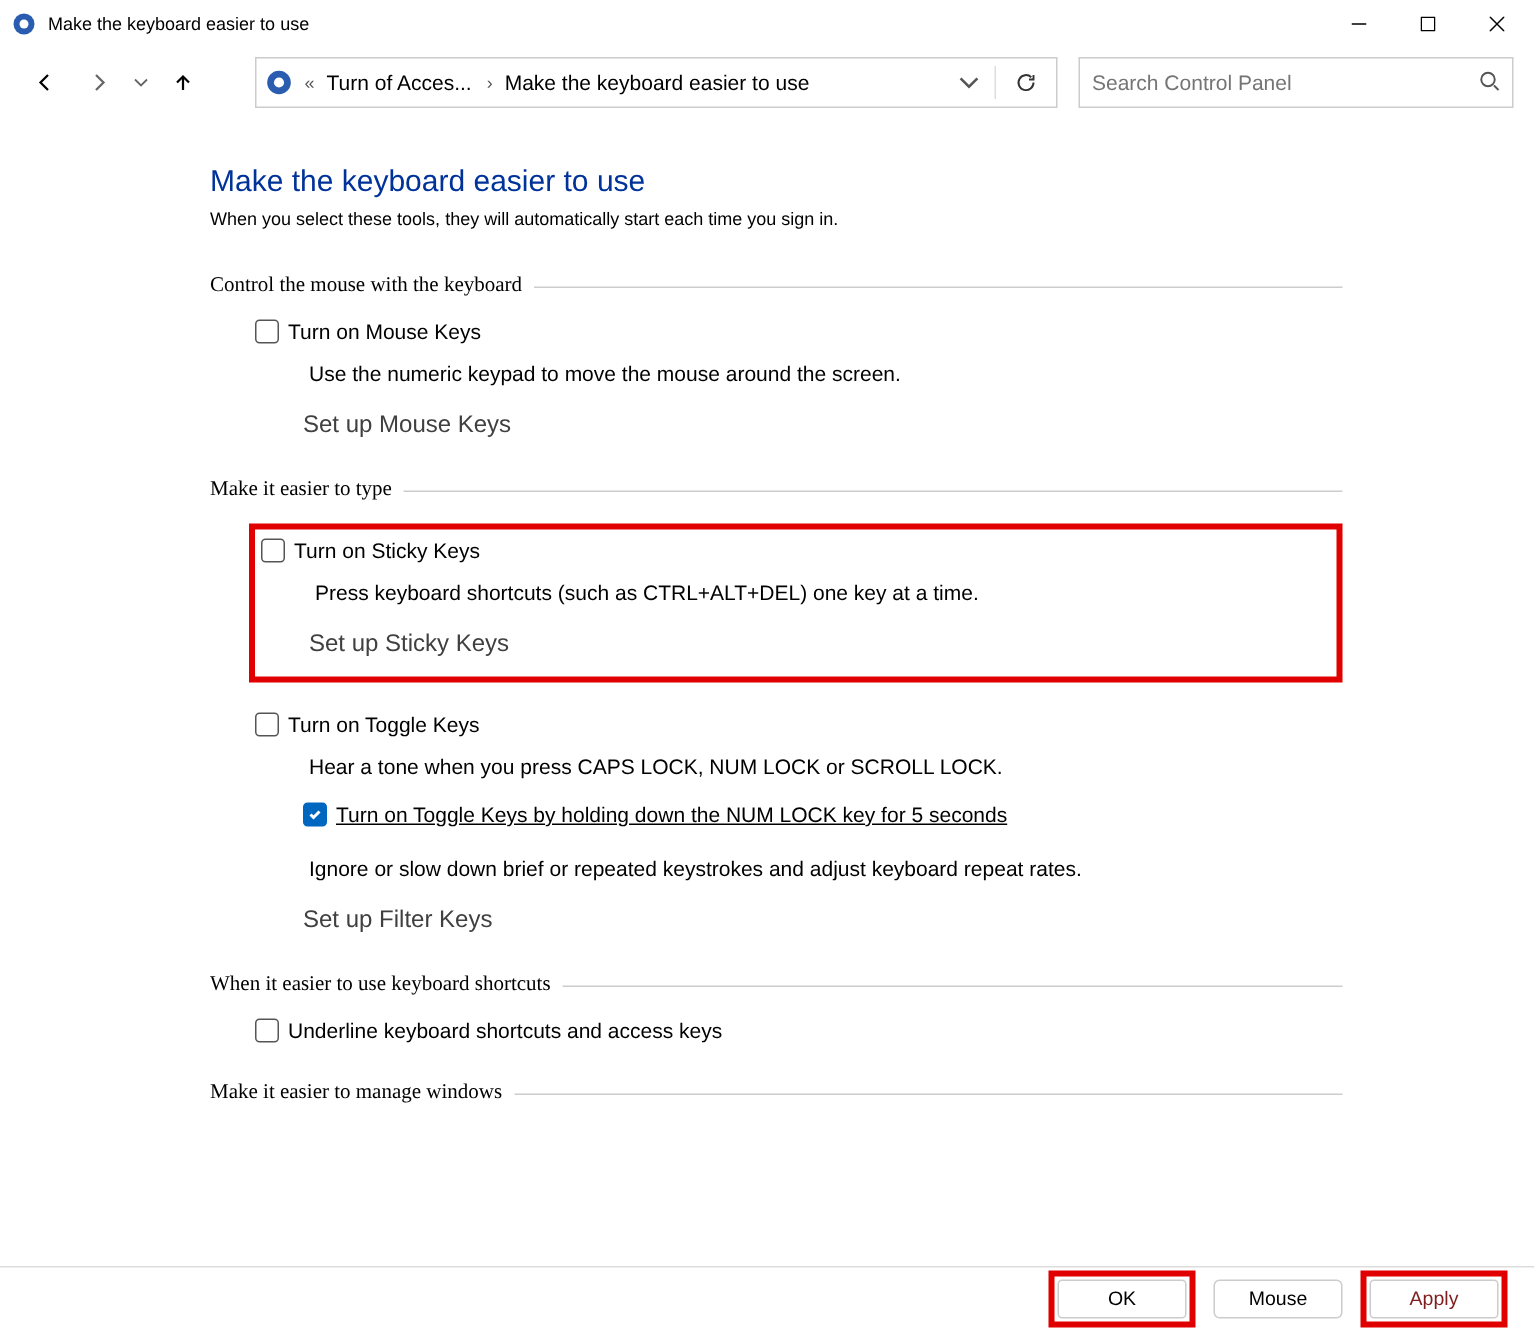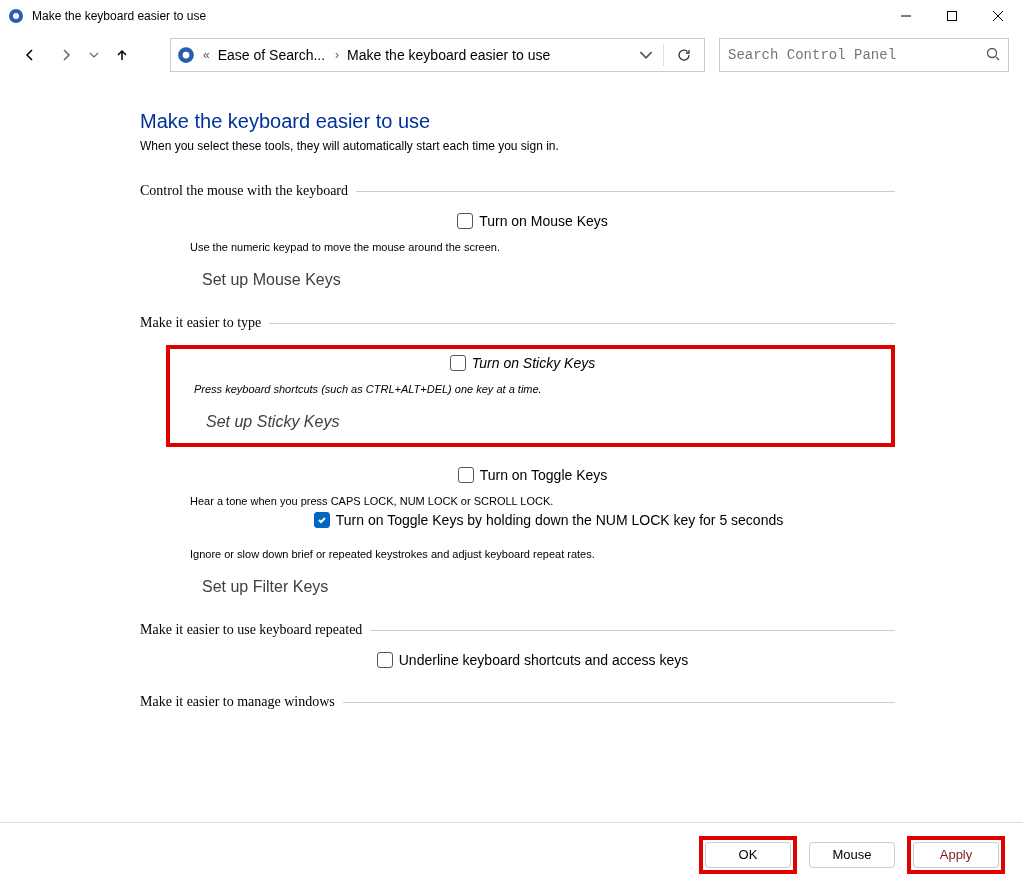--- a/index.html
+++ b/index.html
@@ -24,47 +24,47 @@
 .address .cp-icon { width: 18px; height: 18px; flex-shrink: 0; }
 .address .bc-sep { color: #555; font-size: 12px; padding: 0 2px 0 4px; }
 .address .bc-item { font-size: 14px; padding: 2px 2px; white-space: nowrap; }
 .address .spacer { flex: 1; }
 .address .addr-chevron { width:22px; display:flex; justify-content:center; color:#555;}
 .address .divider { width:1px; height:22px; background:#ddd; margin:0 2px; }
 .address .refresh { width: 28px; display:flex; justify-content:center; color:#333;}
 .address .refresh svg, .address .addr-chevron svg { width:14px; height:14px; }
 
 .searchbox { width: 290px; height: 34px; border: 1px solid #ccc; display: flex; align-items: center; padding: 0 8px; }
-.searchbox input { border: none; outline: none; flex: 1; font-size: 14px; color: #555; font-family: Liberation Mono, monospace; }
+.searchbox input { border: none; outline: none; flex: 1; font-size: 14px; color: #555; }
 .searchbox .search-icon { color: #555; }
 .searchbox .search-icon svg { width:14px; height:14px; }
 
 
 .content-wrap { position: absolute; top: 90px; left: 0; right: 8px; bottom: 56px; overflow-y: auto; }
 .content { padding: 20px 120px 20px 140px; }
 .page-title { color: #003399; font-size: 20px; font-weight: 400; margin-bottom: 6px; }
 .page-sub { font-size: 12px; margin-bottom: 30px; }
 
 .section { margin-bottom: 26px; }
 .section-title { font-size: 14px; color: #000; display: flex; align-items: center; gap: 8px; margin-bottom: 14px; font-family: Liberation Serif, serif; }
 .section-title::after { content: ""; flex: 1; height: 1px; background: #ccc; }
 
 .option { margin-left: 30px; margin-bottom: 20px; }
-.cb-row { display: flex; align-items: center; gap: 6px; font-size: 14px; justify-content: center; }
+.cb-row { display: flex; align-items: center; gap: 6px; font-size: 14px; }
 .cb { width: 16px; height: 16px; border: 1.5px solid #555; border-radius: 3px; flex-shrink: 0; display:flex; align-items:center; justify-content:center; background:#fff; }
 .cb.checked { background: #0067c0; border-color: #0067c0; }
 .cb.checked svg { width:10px; height:10px; stroke:#fff; stroke-width:2; fill:none; }
-.desc { font-size: 11px; margin-left: 20px; margin-top: 12px; }
-.sub-cb { margin-left: 32px; margin-top: 5px; }
+.desc { font-size: 14px; margin-left: 36px; margin-top: 12px; }
+.sub-cb { margin-left: 32px; margin-top: 16px; text-decoration: underline; }
 .link { color: #404040; font-size: 16px; margin-left: 32px; margin-top: 18px; display: inline-block; cursor: pointer; }
 
 .highlight-red { border: 4px solid #e00000; padding: 6px 0 12px 0; }
 
 
-.footer { position: absolute; bottom: 0; left: 0; right: 0; height: 64px; border-top: 1px solid #ddd; display: flex; align-items: center; justify-content: flex-end; padding: 0 18px; gap: 12px; background:#fff; }
+.footer { position: absolute; bottom: 0; left: 0; right: 0; height: 42px; border-top: 1px solid #ddd; display: flex; align-items: center; justify-content: flex-end; padding: 0 18px; gap: 12px; background:#fff; }
 .btn { width: 86px; height: 26px; border: 1px solid #ccc; border-radius: 4px; background: #fff; font-size: 13px; display:flex; align-items:center; justify-content:center; }
 .btn.disabled { color: #7f1d1d; }
 .btn-highlight { border: 4px solid #e00000; padding: 2px; }
 .btn-highlight .btn { border-radius: 3px; }
 
 
 .content-wrap::-webkit-scrollbar { width: 8px; }
 .content-wrap::-webkit-scrollbar-thumb { background: #ccc; border-radius: 4px; }
 
 
@@ -120,21 +120,21 @@
         <path d="M7 12 L7 3 M3 7 L7 3 L11 7" fill="none" stroke="currentColor" stroke-width="1.5"></path>
       </svg>
     </div>
 
   <div class="address">
     <span class="cp-icon"><svg viewBox="0 0 16 16">
           <circle cx="8" cy="8" r="7" class="cp-icon-svg"></circle>
           <circle cx="8" cy="8" r="3" fill="#fff"></circle>
         </svg></span>
     <span class="bc-sep">«</span>
-    <span class="bc-item">Ease of Search...</span>
+    <span class="bc-item">Turn of Acces...</span>
     <span class="bc-sep">›</span>
     <span class="bc-item">Make the keyboard easier to use</span>
     <span class="spacer"></span>
     <span class="addr-chevron">
         <svg viewBox="0 0 10 10">
           <path d="M1 3 L5 7 L9 3" fill="none" stroke="currentColor" stroke-width="1.2"></path>
         </svg>
       </span>
     <span class="divider"></span>
     <span class="refresh">
@@ -166,21 +166,21 @@
           <span>Turn on Mouse Keys</span>
         </div>
         <div class="desc">Use the numeric keypad to move the mouse around the screen.</div>
         <span class="link">Set up Mouse Keys</span>
       </div>
     </div>
 
     <div class="section">
       <div class="section-title">Make it easier to type</div>
 
-      <div class="option highlight-red" style="margin-left:26px; padding-left:4px; padding-right:20px;font-style:italic;">
+      <div class="option highlight-red" style="margin-left:26px; padding-left:4px; padding-right:20px;">
         <div class="cb-row">
           <span class="cb"></span>
           <span>Turn on Sticky Keys</span>
         </div>
         <div class="desc">Press keyboard shortcuts (such as CTRL+ALT+DEL) one key at a time.</div>
         <span class="link">Set up Sticky Keys</span>
       </div>
 
       <div class="option">
         <div class="cb-row">
@@ -198,21 +198,21 @@
         </div>
       </div>
 
       <div class="option">
         <div class="desc">Ignore or slow down brief or repeated keystrokes and adjust keyboard repeat rates.</div>
         <span class="link">Set up Filter Keys</span>
       </div>
     </div>
 
     <div class="section">
-      <div class="section-title">Make it easier to use keyboard repeated</div>
+      <div class="section-title">When it easier to use keyboard shortcuts</div>
       <div class="option">
         <div class="cb-row">
           <span class="cb"></span>
           <span>Underline keyboard shortcuts and access keys</span>
         </div>
       </div>
     </div>
 
     <div class="section" style="margin-bottom:4px;">
       <div class="section-title">Make it easier to manage windows</div>

